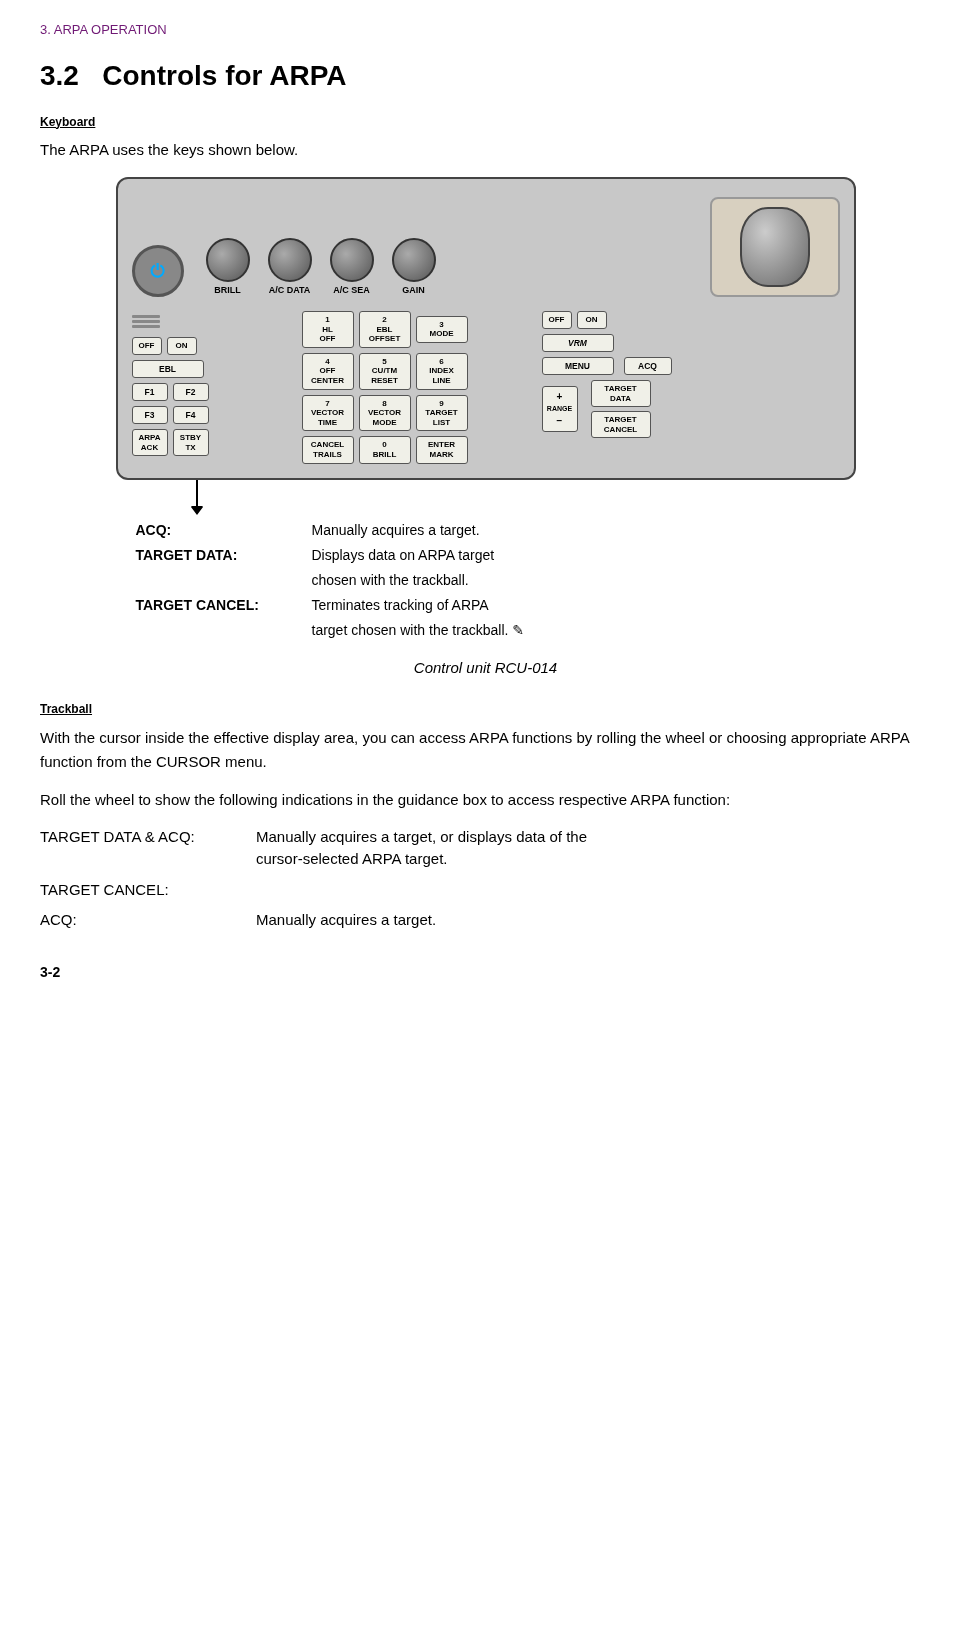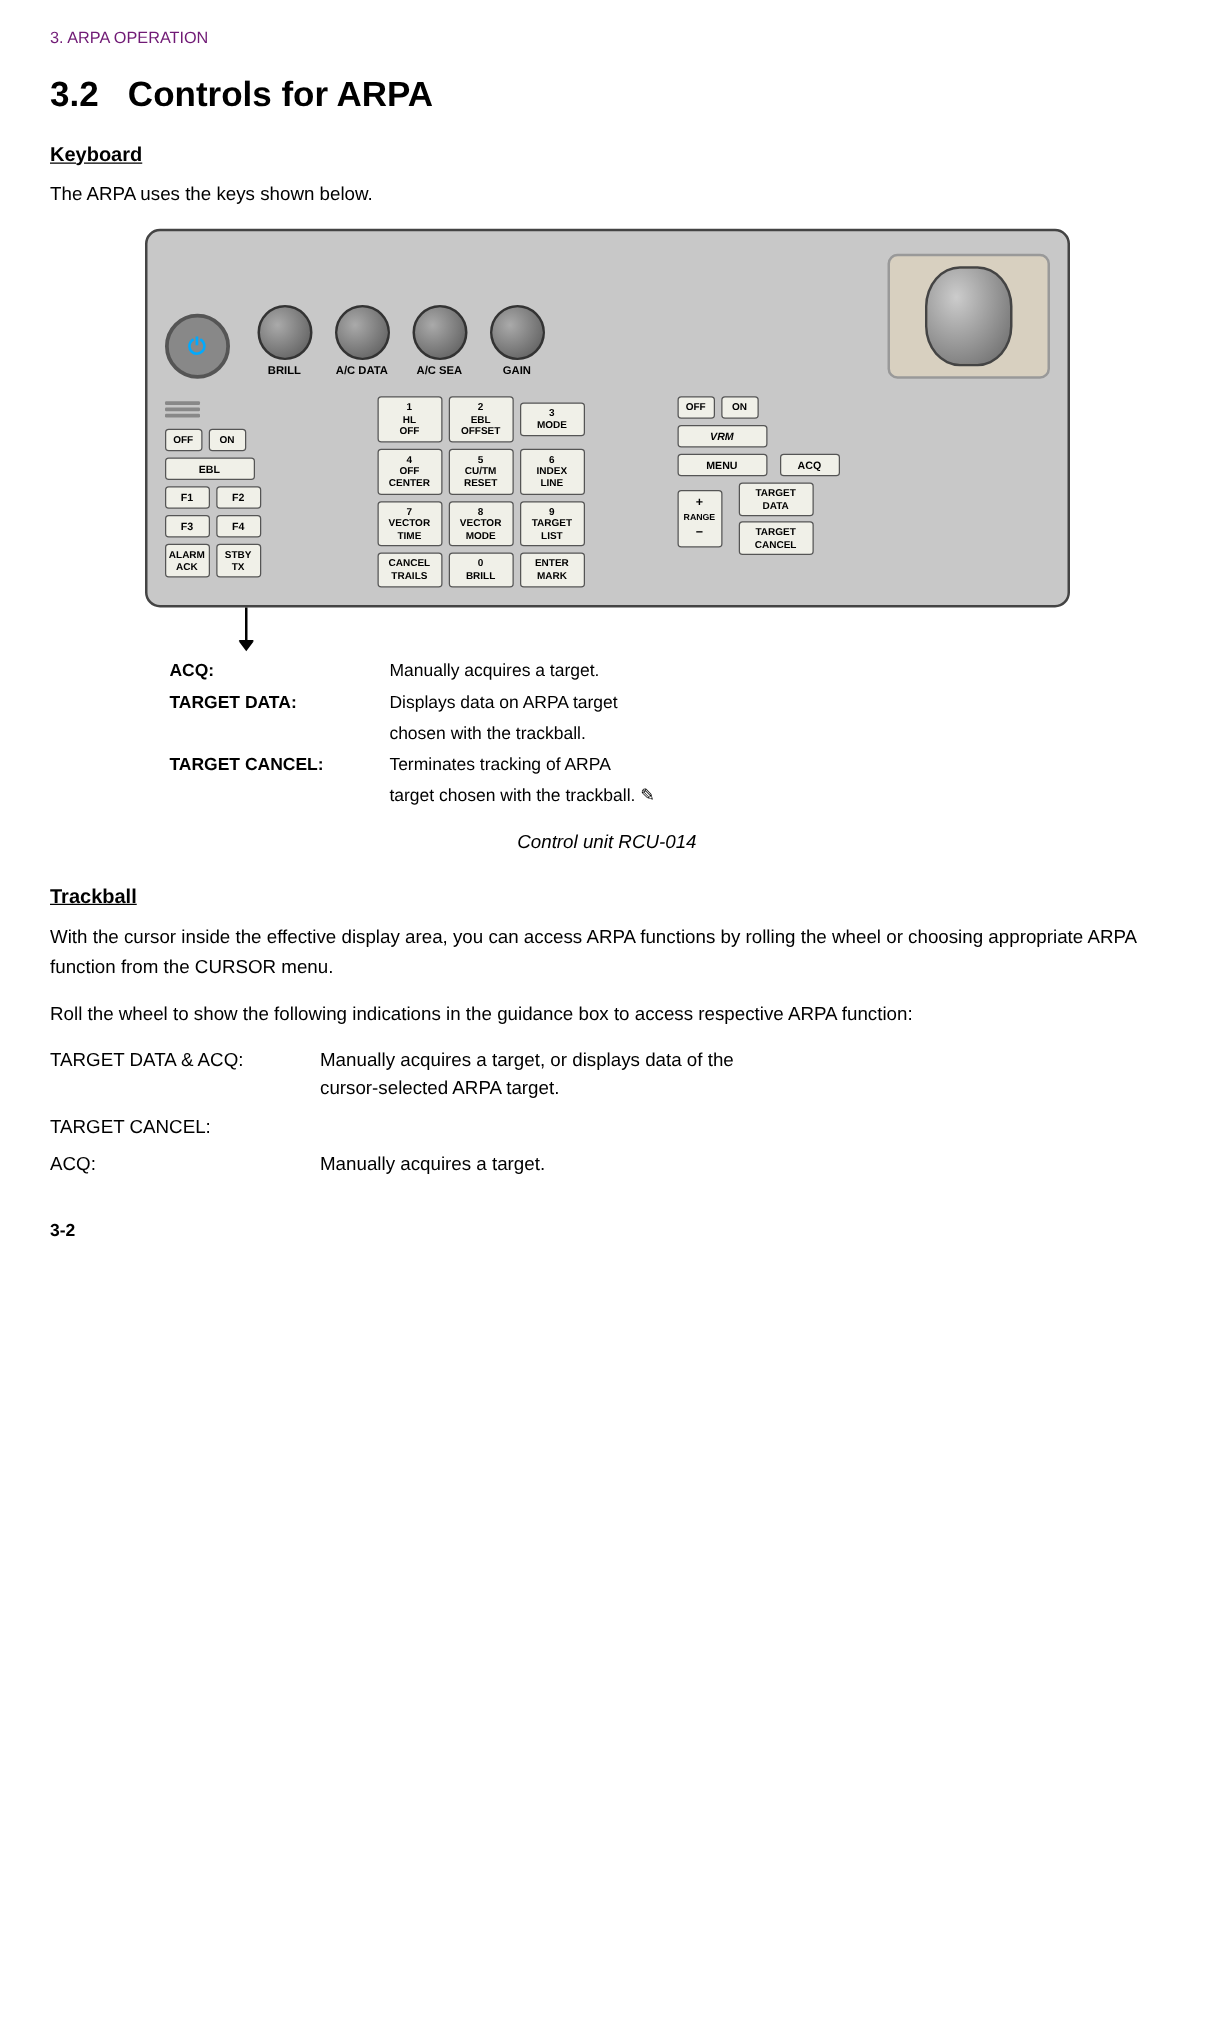--- a/index.html
+++ b/index.html
@@ -18,21 +18,21 @@
       color: #701a75;
       margin-bottom: 8px;
     }
     h2 {
       font-size: 28px;
       font-weight: bold;
       margin-bottom: 16px;
       margin-top: 15px;
     }
     .section-subtitle {
-      font-size: 16px;
+      font-size: 12px;
       font-weight: bold;
       text-decoration: underline;
       margin-bottom: 8px;
     }
     .intro-text {
       font-size: 15px;
       margin-bottom: 16px;
     }
     
     .keyboard-diagram {
@@ -294,21 +294,21 @@
       </div>
       <div class="key-row">
         <div class="key">F1</div>
         <div class="key">F2</div>
       </div>
       <div class="key-row">
         <div class="key">F3</div>
         <div class="key">F4</div>
       </div>
       <div class="key-row">
-        <div class="key" style="white-space:pre; font-size:8px;">ALARM
+        <div class="key" style="white-space:pre; font-size:8px;">ARPA
 ACK</div>
         <div class="key" style="white-space:pre; font-size:8px;">STBY
 TX</div>
       </div>
     </div>
 
     <div class="kb-mid" style="display:flex; flex-direction:column; gap:5px;">
       <div class="key-row">
         <div class="key" style="white-space:pre; min-width:52px; font-size:8px;">1
 HL

